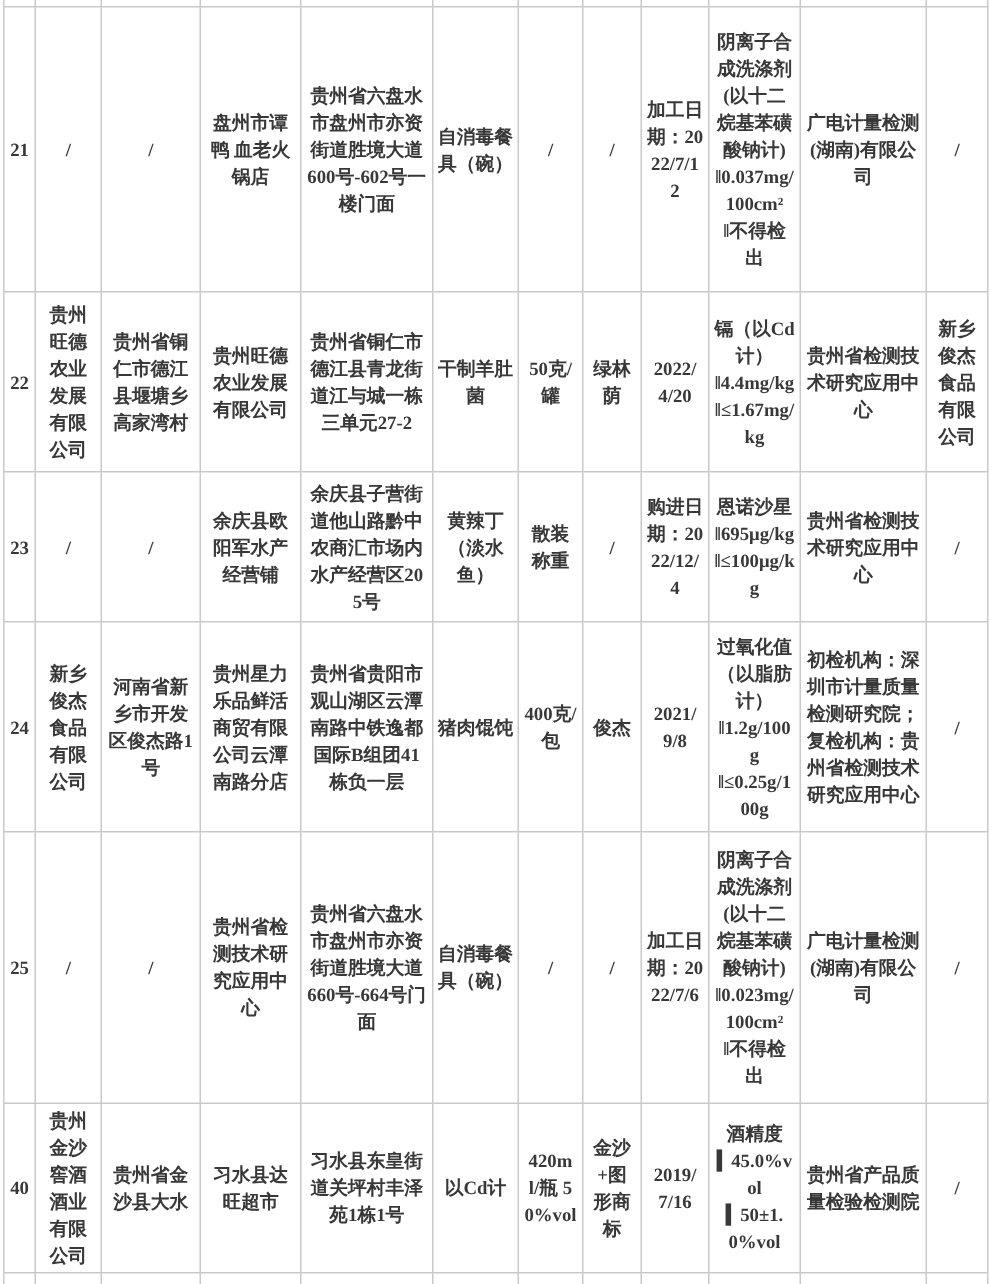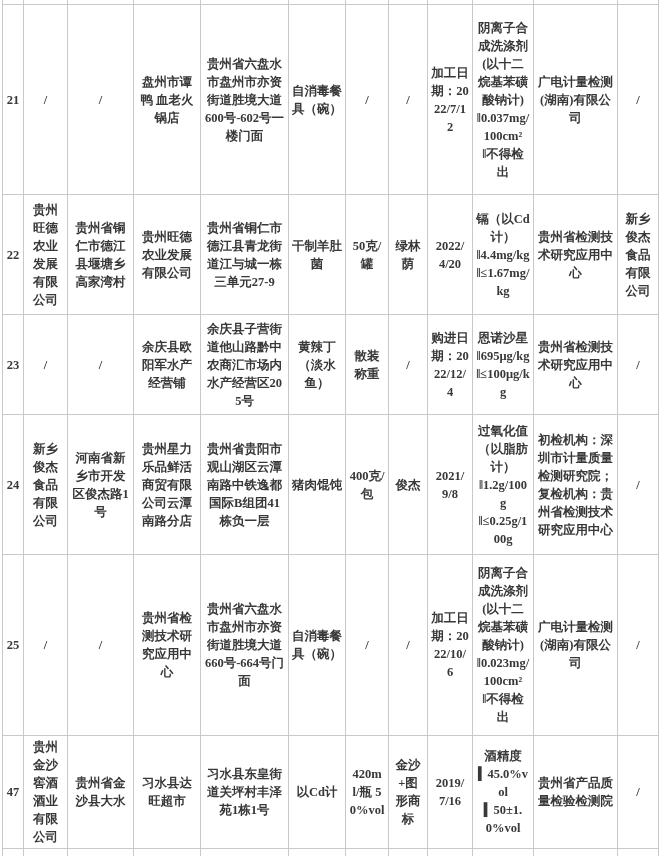--- a/index.html
+++ b/index.html
@@ -80,21 +80,21 @@
 ‖不得检出</td>
     <td>广电计量检测(湖南)有限公司</td>
     <td>/</td>
   </tr>
 
   <tr class="r22">
     <td>22</td>
     <td>贵州旺德农业发展有限公司</td>
     <td>贵州省铜仁市德江县堰塘乡高家湾村</td>
     <td>贵州旺德农业发展有限公司</td>
-    <td>贵州省铜仁市德江县青龙街道江与城一栋三单元27-9</td>
+    <td>贵州省铜仁市德江县青龙街道江与城一栋三单元27-2</td>
     <td>干制羊肚菌</td>
     <td>50克/罐</td>
     <td>绿林荫</td>
     <td>2022/4/20</td>
     <td>镉（以Cd计）
 ‖4.4mg/kg
 ‖≤1.67mg/kg</td>
     <td>贵州省检测技术研究应用中心</td>
     <td>新乡俊杰食品有限公司</td>
   </tr>
@@ -135,30 +135,30 @@
 
   <tr class="r25">
     <td>25</td>
     <td>/</td>
     <td>/</td>
     <td>贵州省检测技术研究应用中心</td>
     <td>贵州省六盘水市盘州市亦资街道胜境大道660号-664号门面</td>
     <td>自消毒餐具（碗）</td>
     <td>/</td>
     <td>/</td>
-    <td>加工日期：2022/10/6</td>
+    <td>加工日期：2022/7/6</td>
     <td>阴离子合成洗涤剂(以十二烷基苯磺酸钠计)
 ‖0.023mg/100cm²
 ‖不得检出</td>
     <td>广电计量检测(湖南)有限公司</td>
     <td>/</td>
   </tr>
 
   <tr class="r26">
-    <td>47</td>
+    <td>40</td>
     <td>贵州金沙窖酒酒业有限公司</td>
     <td>贵州省金沙县大水</td>
     <td>习水县达旺超市</td>
     <td>习水县东皇街道关坪村丰泽苑1栋1号</td>
     <td>以Cd计</td>
     <td>420ml/瓶 50%vol</td>
     <td>金沙+图形商标</td>
     <td>2019/7/16</td>
     <td>酒精度
 ▍45.0%vol

